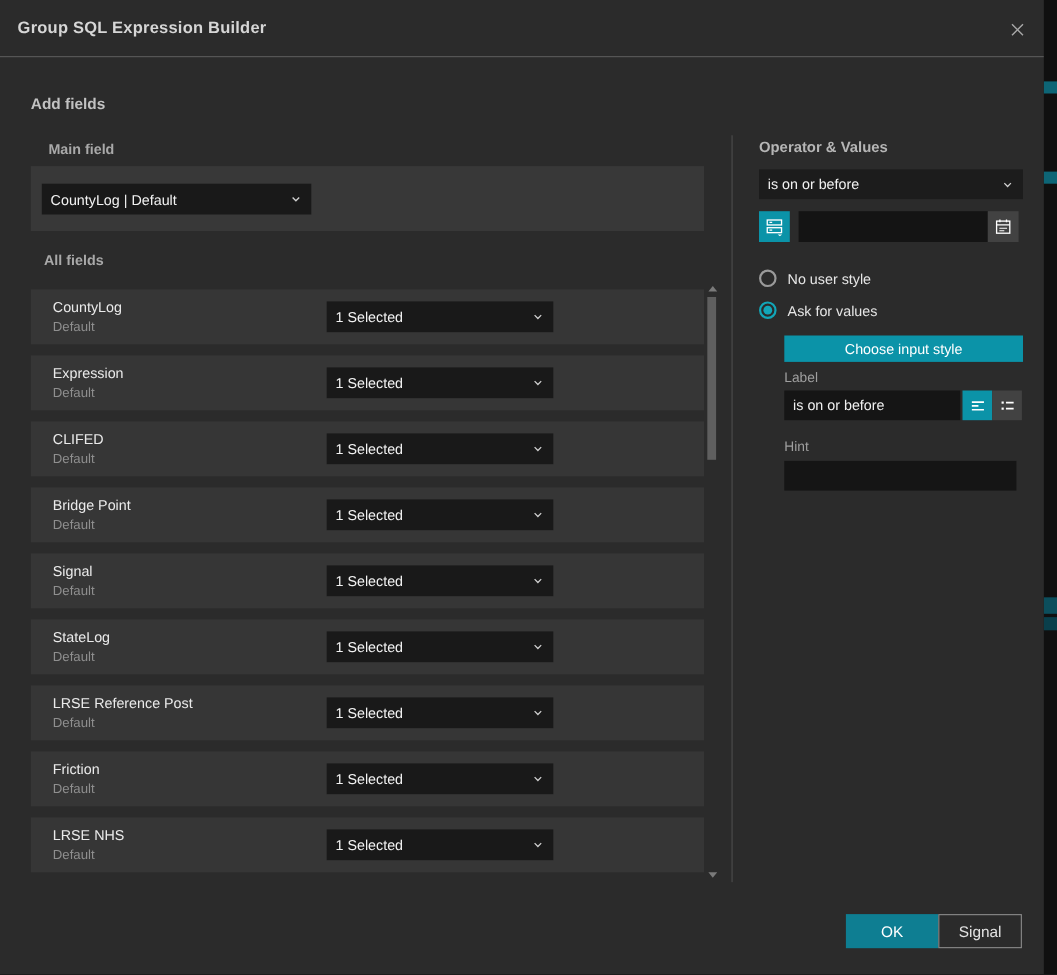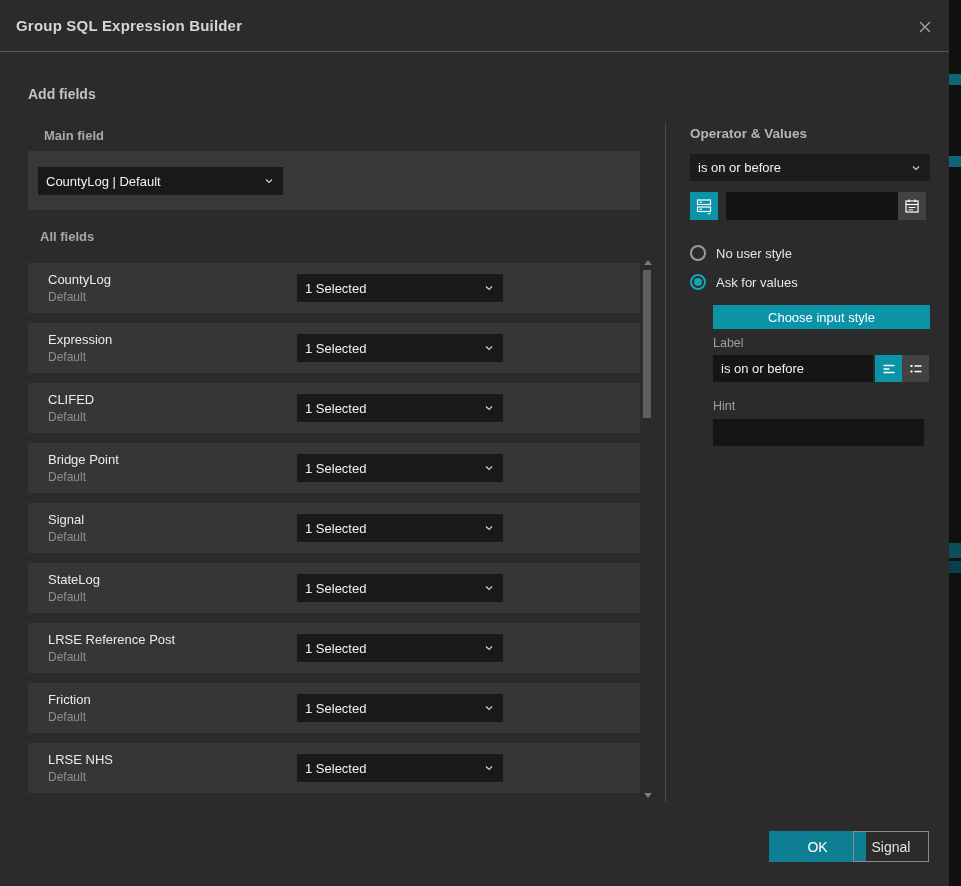--- a/index.html
+++ b/index.html
@@ -59,21 +59,21 @@
 
   .choose-btn { position:absolute; left:713px; top:305px; width:217px; height:24px; background:#0b93a8; color:#fff; font-size:13px; display:flex; align-items:center; justify-content:center; cursor:pointer; }
   .small-label { position:absolute; font-size:12.5px; color:#9f9f9f; }
   .text-input { position:absolute; background:#151515; border:none; color:#f0f0f0; font-size:13px; padding:0 8px; font-family:"Liberation Sans",sans-serif; }
   .label-input { left:713px; top:355px; width:160px; height:27px; }
   .align-btn { left:875px; top:355px; width:27px; height:27px; }
   .list-btn  { left:902px; top:355px; width:27px; height:27px; }
   .hint-input { left:713px; top:419px; width:211px; height:27px; }
 
   
-  .ok-btn { position:absolute; left:769px; top:831px; width:97px; height:31px; background:#0e7e92; color:#fff; font-size:14px; border:none; cursor:pointer; font-family:"Liberation Sans",sans-serif; }
+  .ok-btn { position:absolute; left:769px; top:831px; width:84px; height:31px; background:#0e7e92; color:#fff; font-size:14px; border:none; cursor:pointer; font-family:"Liberation Sans",sans-serif; }
   .cancel-btn { position:absolute; left:853px; top:831px; width:76px; height:31px; background:transparent; border:1px solid #8a8a8a; color:#e2e2e2; font-size:14px; cursor:pointer; font-family:"Liberation Sans",sans-serif; }
 
   
   .side-strip { position:absolute; left:949px; top:0; width:12px; height:886px; background:#101010; }
   .strip-seg { position:absolute; left:0; width:12px; }
 </style>
 </head>
 <body>
 
 <div class="screen">

